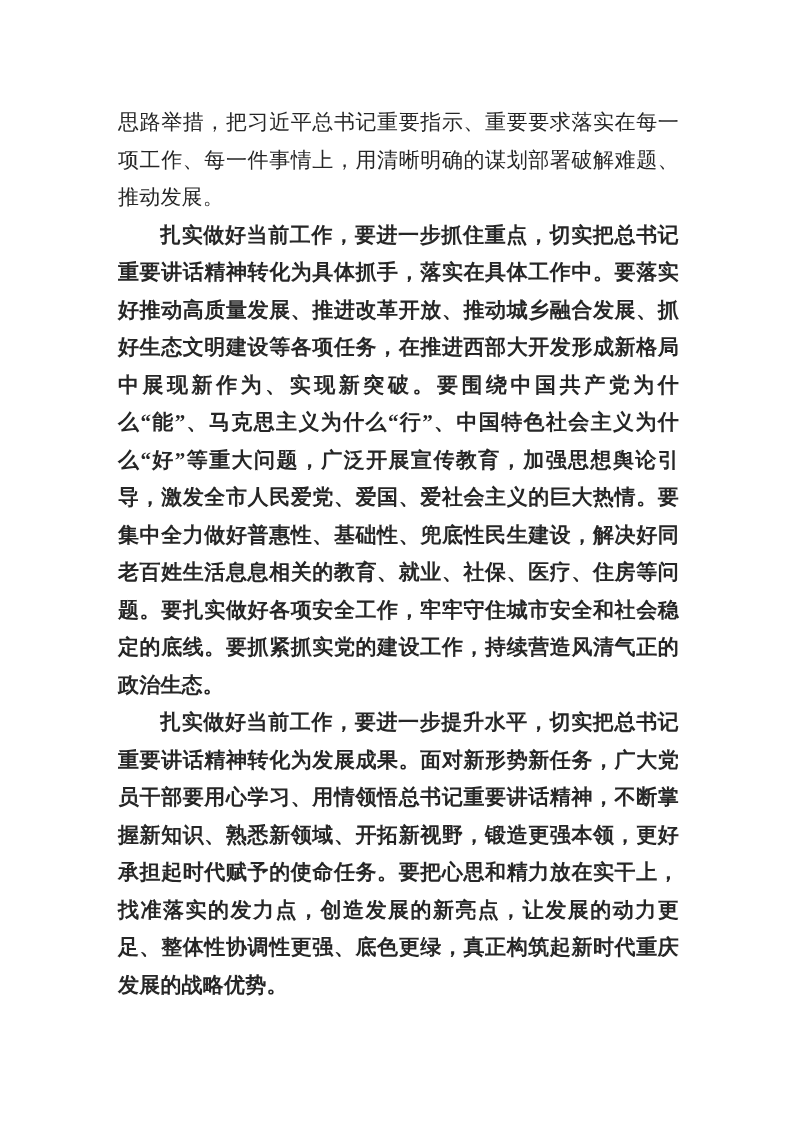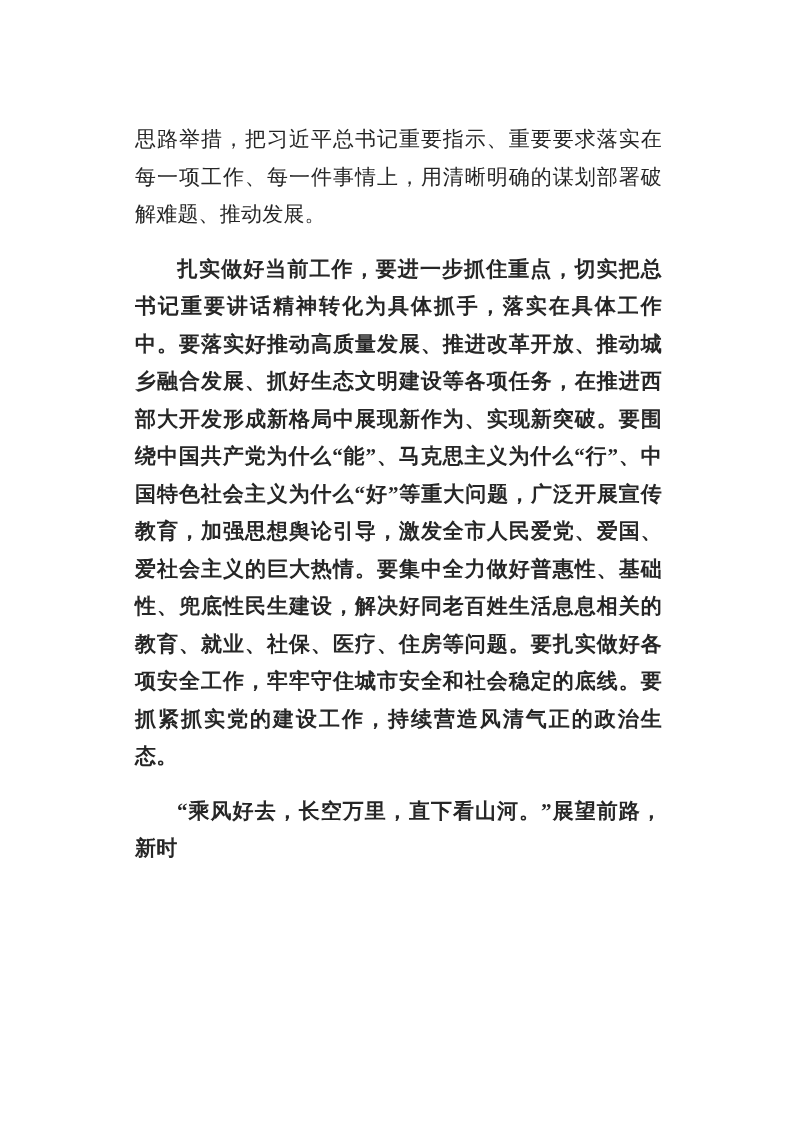--- a/index.html
+++ b/index.html
@@ -11,21 +11,21 @@
     position: relative;
     width: 793px;
     height: 1122px;
     box-sizing: border-box;
     background: #ffffff;
     padding: 104px 114px 0 118px;
     overflow: hidden;
     font-family: "Liberation Serif", "DejaVu Serif", serif;
   }
   .body-text p {
-    margin: 17px;
+    margin: 0;
     padding: 0;
     font-size: 21px;
     line-height: 37.5px;
     color: #262626;
     text-align: justify;
     text-justify: inter-character;
     letter-spacing: 0.2px;
     word-break: normal;
     overflow-wrap: break-word;
   }
@@ -34,15 +34,15 @@
     font-weight: bold;
   }
 </style>
 </head>
 <body>
 
 <div class="page">
   <div class="body-text">
     <p>思路举措，把习近平总书记重要指示、重要要求落实在每一项工作、每一件事情上，用清晰明确的谋划部署破解难题、推动发展。</p>
     <p class="indent">扎实做好当前工作，要进一步抓住重点，切实把总书记重要讲话精神转化为具体抓手，落实在具体工作中。要落实好推动高质量发展、推进改革开放、推动城乡融合发展、抓好生态文明建设等各项任务，在推进西部大开发形成新格局中展现新作为、实现新突破。要围绕中国共产党为什么“能”、马克思主义为什么“行”、中国特色社会主义为什么“好”等重大问题，广泛开展宣传教育，加强思想舆论引导，激发全市人民爱党、爱国、爱社会主义的巨大热情。要集中全力做好普惠性、基础性、兜底性民生建设，解决好同老百姓生活息息相关的教育、就业、社保、医疗、住房等问题。要扎实做好各项安全工作，牢牢守住城市安全和社会稳定的底线。要抓紧抓实党的建设工作，持续营造风清气正的政治生态。</p>
-    <p class="indent">“乘风好去，长空万里，直下看山河。”展望前路，新时</p>
+    <p class="indent">扎实做好当前工作，要进一步提升水平，切实把总书记重要讲话精神转化为发展成果。面对新形势新任务，广大党员干部要用心学习、用情领悟总书记重要讲话精神，不断掌握新知识、熟悉新领域、开拓新视野，锻造更强本领，更好承担起时代赋予的使命任务。要把心思和精力放在实干上，找准落实的发力点，创造发展的新亮点，让发展的动力更足、整体性协调性更强、底色更绿，真正构筑起新时代重庆发展的战略优势。</p>
   </div>
 </div>
 
 </body></html>

